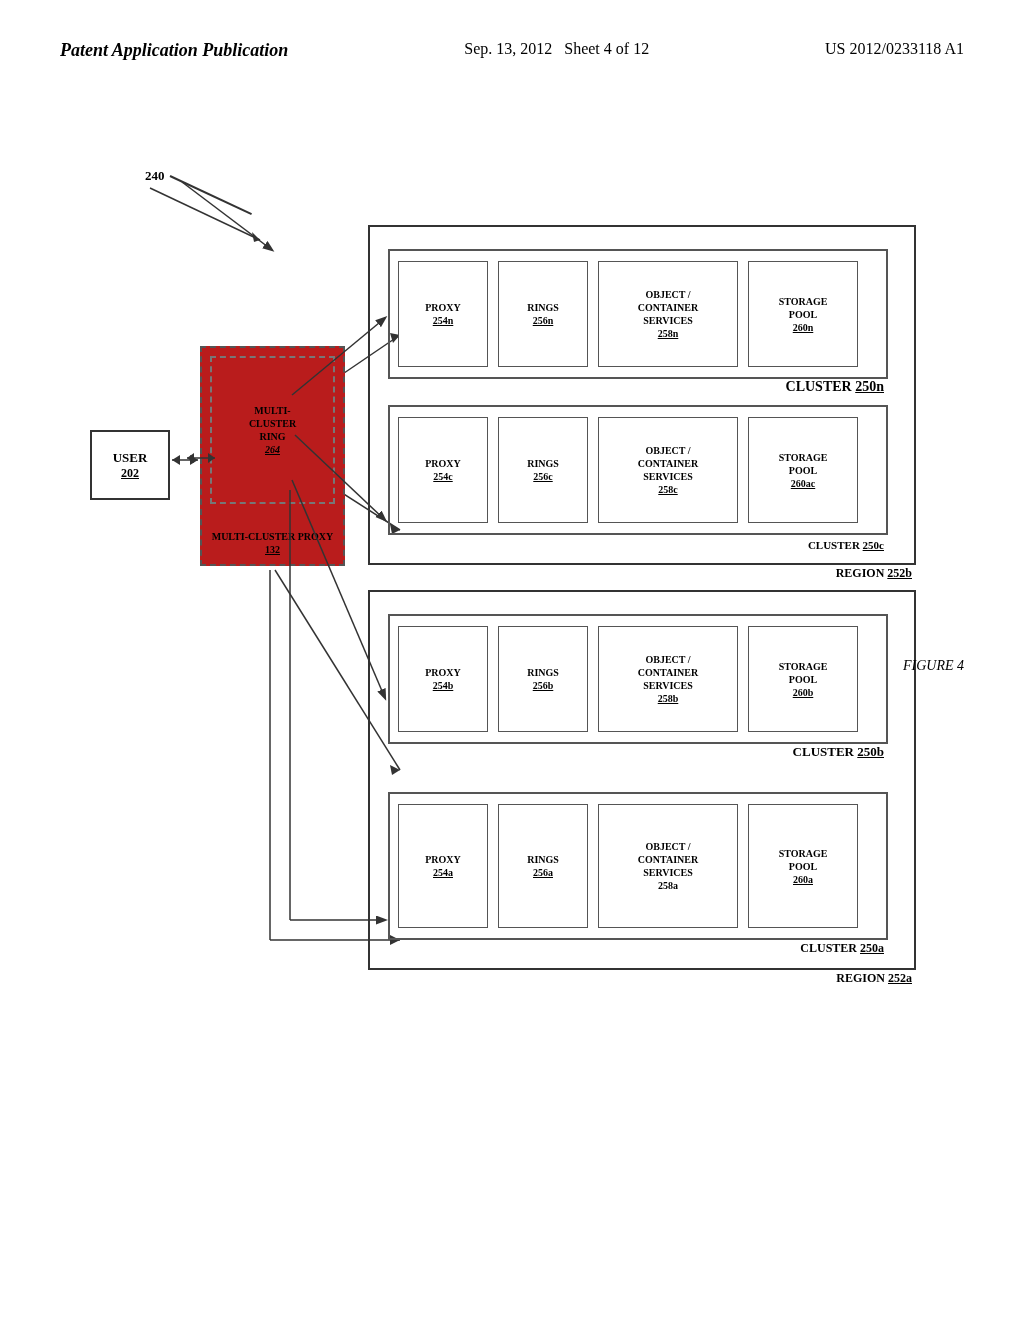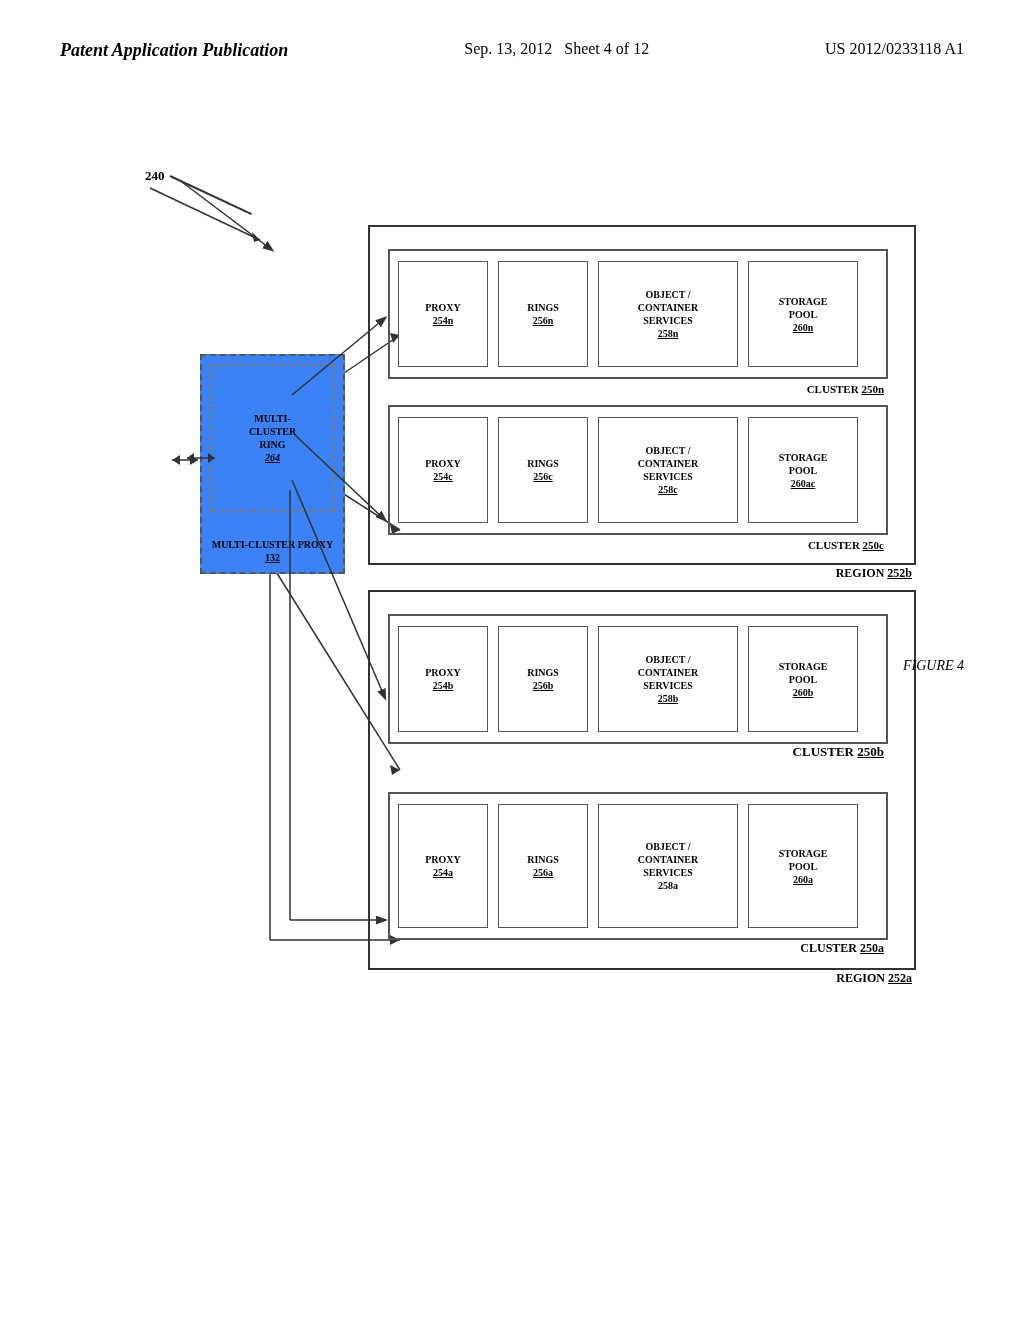--- a/index.html
+++ b/index.html
@@ -62,25 +62,25 @@
       font-weight: bold;
       background: #fff;
     }
     .user-box .label { font-size: 13px; font-weight: bold; }
     .user-box .ref { font-size: 12px; text-decoration: underline; }
 
     
     .mcp-box {
       position: absolute;
       left: 140px;
-      top: 214px;
+      top: 206px;
       width: 145px;
       height: 220px;
       border: 2px dashed #555;
-      background: #3b82f6;
+      background: #b91c1c;
     }
 
     
     .comp-box {
       border: 1.5px solid #555;
       display: flex;
       flex-direction: column;
       align-items: center;
       justify-content: center;
       font-size: 10px;
@@ -136,20 +136,24 @@
 
     <line x1="215" y1="280" x2="340" y2="195" stroke="#333" stroke-width="1.5"></line>
     <polygon points="340,195 330,193 333,203" fill="#333"></polygon>
 
   </svg>
 
   <div style="position:absolute; left:85px; top:28px; font-size:13px; font-weight:bold;">240</div>
 
   <div style="position:absolute; left:110px; top:35px; width:90px; height:2px; background:#333; transform:rotate(25deg); transform-origin:left center;"></div>
 
+  <div class="user-box">
+    <div class="label">USER</div>
+    <div class="ref">202</div>
+  </div>
 
   <div class="mcp-box">
 
     <div style="position:absolute; left:8px; top:8px; right:8px; bottom:60px; border:2px dashed #777;">
       <div style="position:absolute; top:50%; left:50%; transform:translate(-50%,-50%); text-align:center; font-size:10px; font-weight:bold; line-height:1.3;">
         <div style="font-size:10px; font-weight:bold;">MULTI-CLUSTER RING</div>
         <div style="text-decoration:underline; font-size:10px;font-style:italic;">264</div>
       </div>
     </div>
 
@@ -182,21 +186,21 @@
 SERVICES</div>
         <div style="text-decoration:underline;">258n</div>
       </div>
 
       <div class="comp-box" style="position:absolute; left:358px; top:10px; width:110px; bottom:10px;">
         <div style="white-space:pre-line;">STORAGE
 POOL</div>
         <div style="text-decoration:underline;">260n</div>
       </div>
 
-      <div style="position:absolute; right:2px; bottom:-18px; font-size:11px; font-weight:bold; white-space:nowrap;">
+      <div style="position:absolute; right:2px; bottom:-18px; font-size:14px; font-weight:bold; white-space:nowrap;">
         <span>CLUSTER</span>&nbsp;<span style="text-decoration:underline;">250n</span>
       </div>
     </div>
 
     <div style="position:absolute; left:18px; top:178px; width:500px; height:130px; border:2px solid #555;">
 
       <div class="comp-box" style="position:absolute; left:8px; top:10px; width:90px; bottom:10px;">
         <div>PROXY</div>
         <div style="text-decoration:underline;">254c</div>
       </div>

